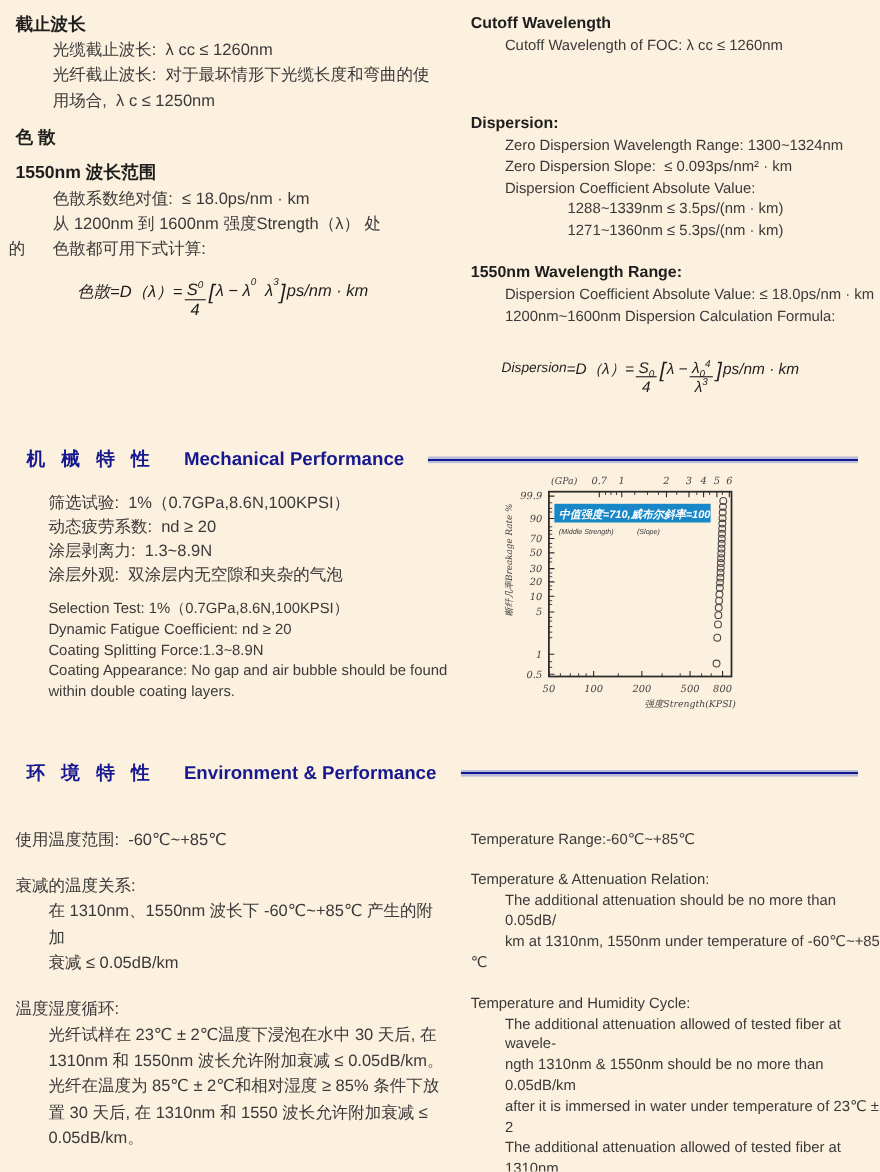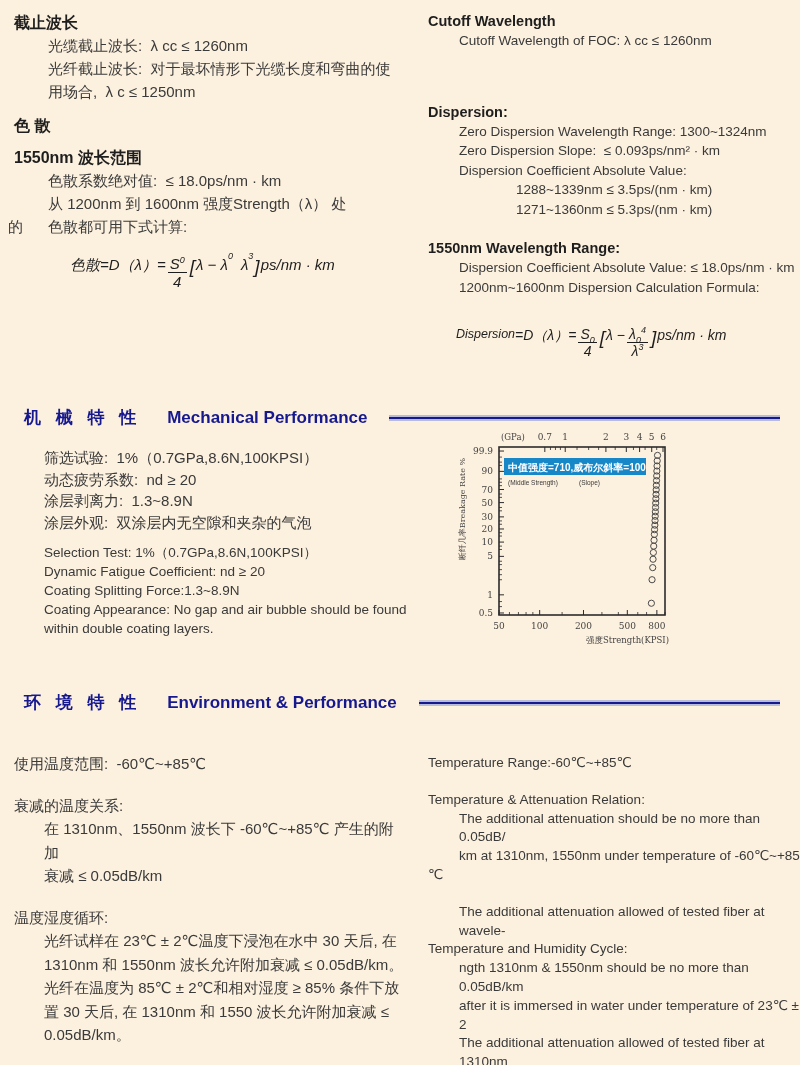--- a/index.html
+++ b/index.html
@@ -54,21 +54,21 @@
   .sec-head .en{font-size:17px;font-weight:bold;color:var(--blue);margin-left:26px;white-space:nowrap;}
   .sec-rule{flex:1;height:6px;margin-left:22px;
     background:linear-gradient(to bottom,#b9bcd8 0 2px,var(--blue) 2px 4px,#b9bcd8 4px 6px);}
   .sec-head-mech{margin-top:10px;}
   
   .mech-row{display:flex;height:262px;}
   .mech-left{width:450px;padding:18px 0 0 44px;box-sizing:border-box;}
   .mech-left .zh-lines .ln{font-size:15px;line-height:21.5px;}
   .mech-left .en-lines{margin-top:10px;}
   .mech-left .en-lines .ln{font-size:13.5px;line-height:19px;}
-  .mech-chart{flex:1;position:relative;}
+  .mech-chart{flex:1;position:relative;font-style:italic;}
   #chart-holder{position:absolute;left:2px;top:-14px;}
   
   .env-row{display:flex;padding-top:38px;}
   .env-zh{width:404px;padding-left:14px;box-sizing:border-box;}
   .env-zh .ln{font-size:15px;line-height:23.5px;}
   .env-zh .blank{min-height:18px;}
   .env-zh .ind1{padding-left:30px;}
   .env-en{width:396px;padding-left:24px;box-sizing:border-box;padding-top:2px;}
   .env-en .ln{font-size:13.5px;line-height:18.8px;}
   .env-en .blank{min-height:18px;}
@@ -323,21 +323,21 @@
         <div class="ln ind1">0.05dB/km。</div>
       </div>
     <div class="env-en">
         <div class="ln ind0">Temperature Range:-60℃~+85℃</div>
         <div class="ln blank"></div>
         <div class="ln ind0">Temperature &amp; Attenuation Relation:</div>
         <div class="ln ind1">The additional attenuation should be no more than 0.05dB/</div>
         <div class="ln ind1">km at 1310nm, 1550nm under temperature of -60℃~+85</div>
         <div class="ln ind0">℃</div>
         <div class="ln blank"></div>
+        <div class="ln ind0">Temperature and Humidity Cycle:</div>
         <div class="ln ind1">The additional attenuation allowed of tested fiber at wavele-</div>
-        <div class="ln ind0">Temperature and Humidity Cycle:</div>
         <div class="ln ind1">ngth 1310nm &amp; 1550nm should be no more than 0.05dB/km</div>
         <div class="ln ind1">after it is immersed in water under temperature of 23℃ ± 2</div>
         <div class="ln ind1">The additional attenuation allowed of tested fiber at 1310nm</div>
       </div>
   </div>
 
 </div>
 
 </body></html>

